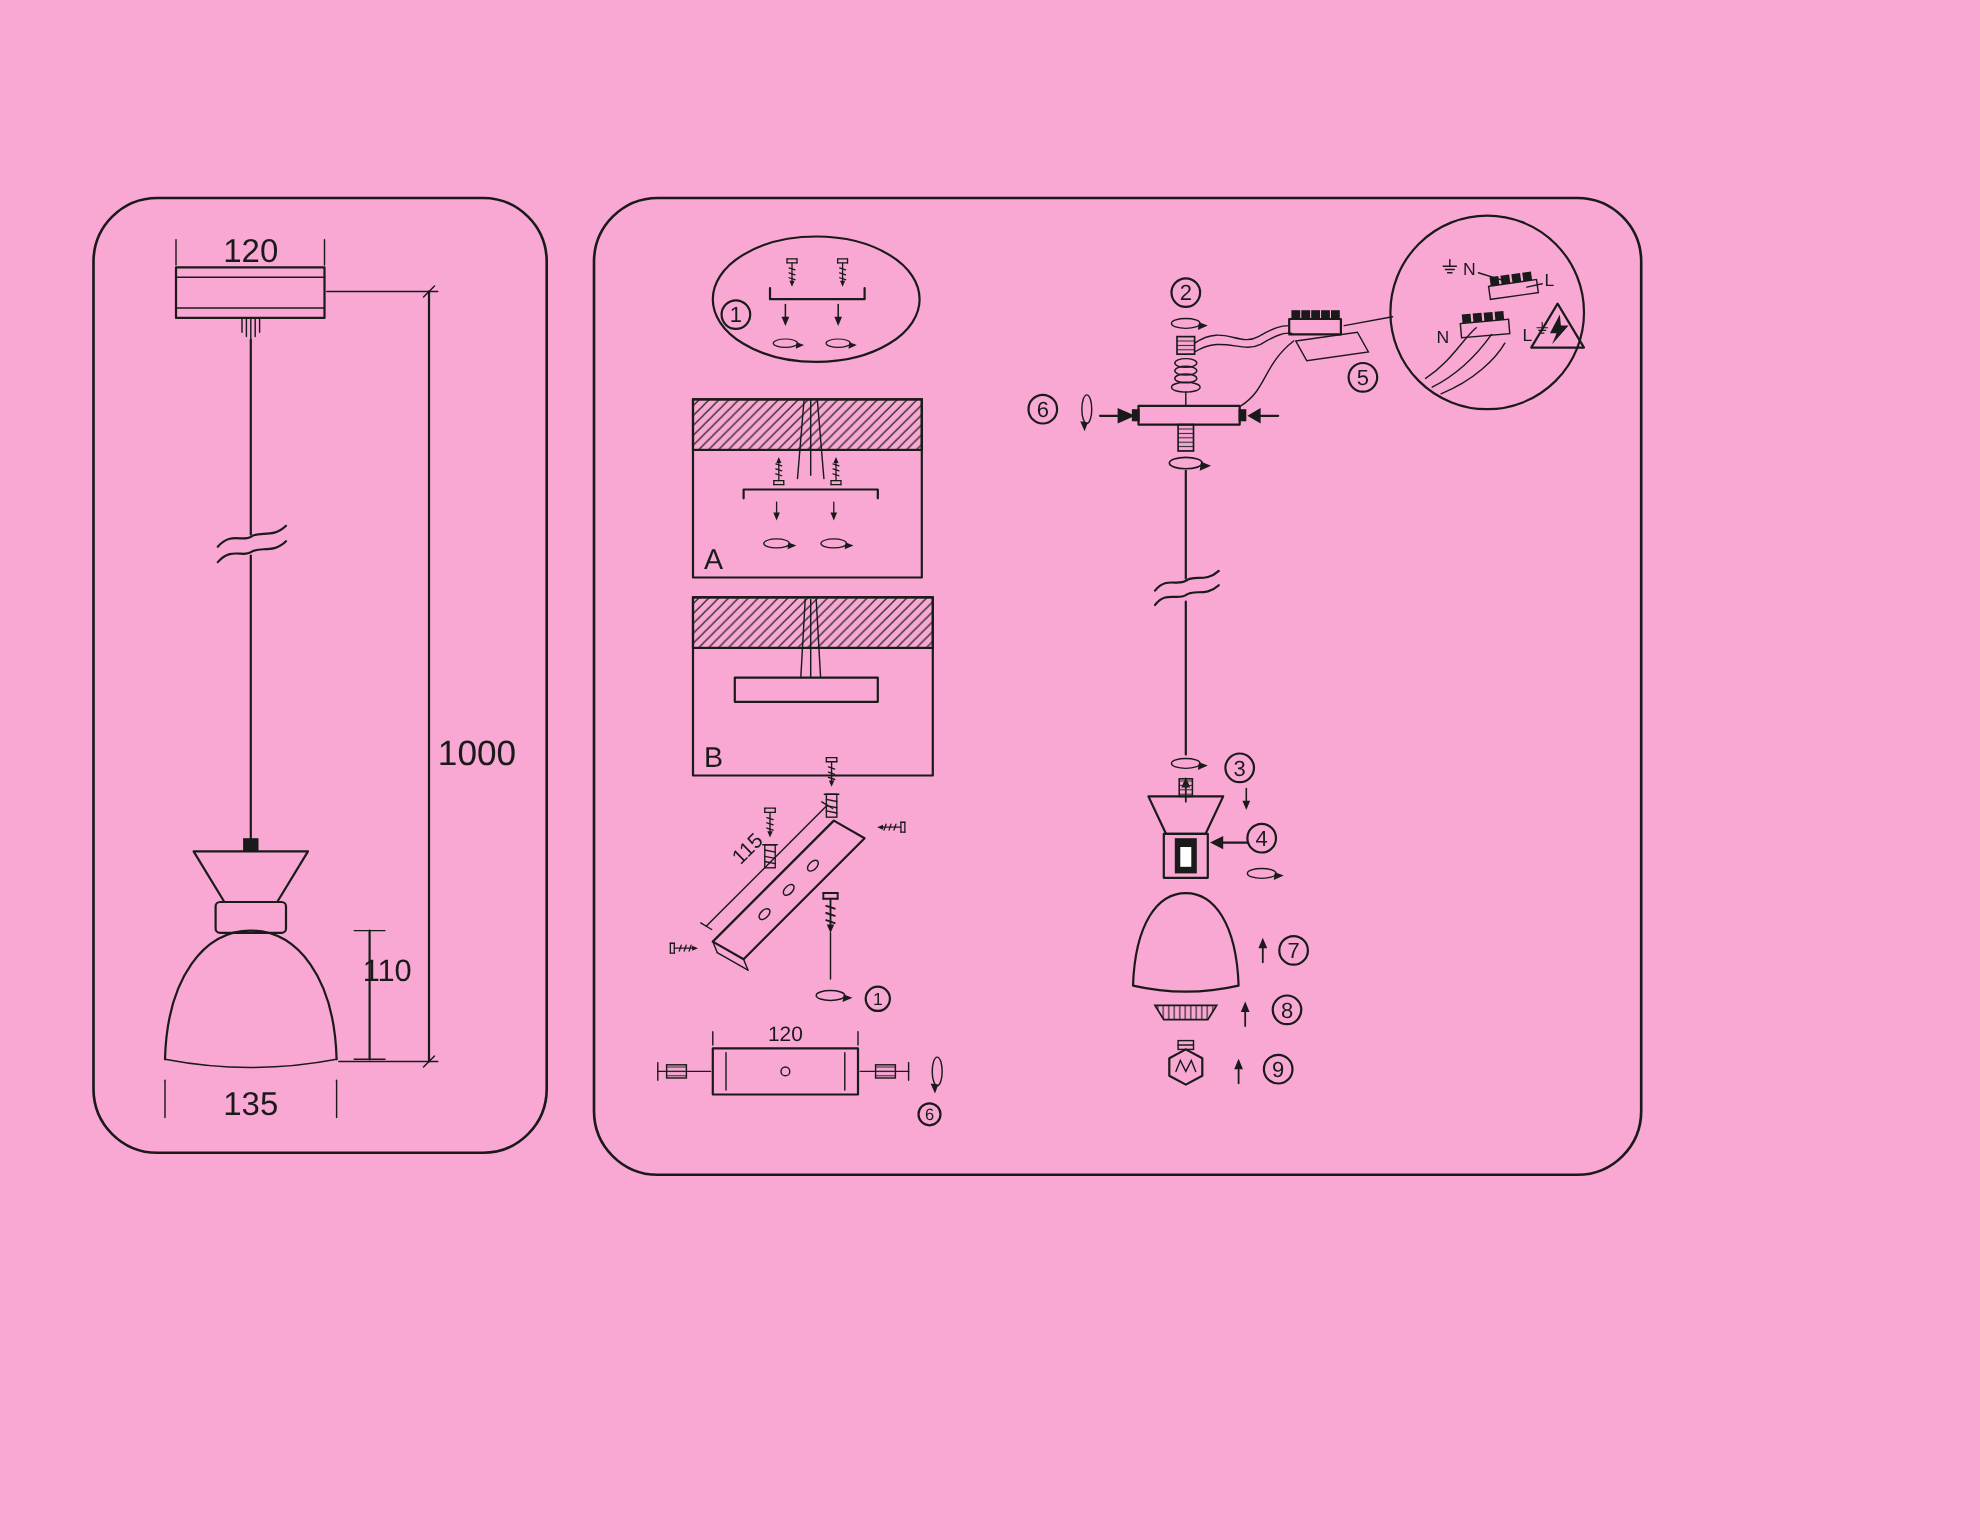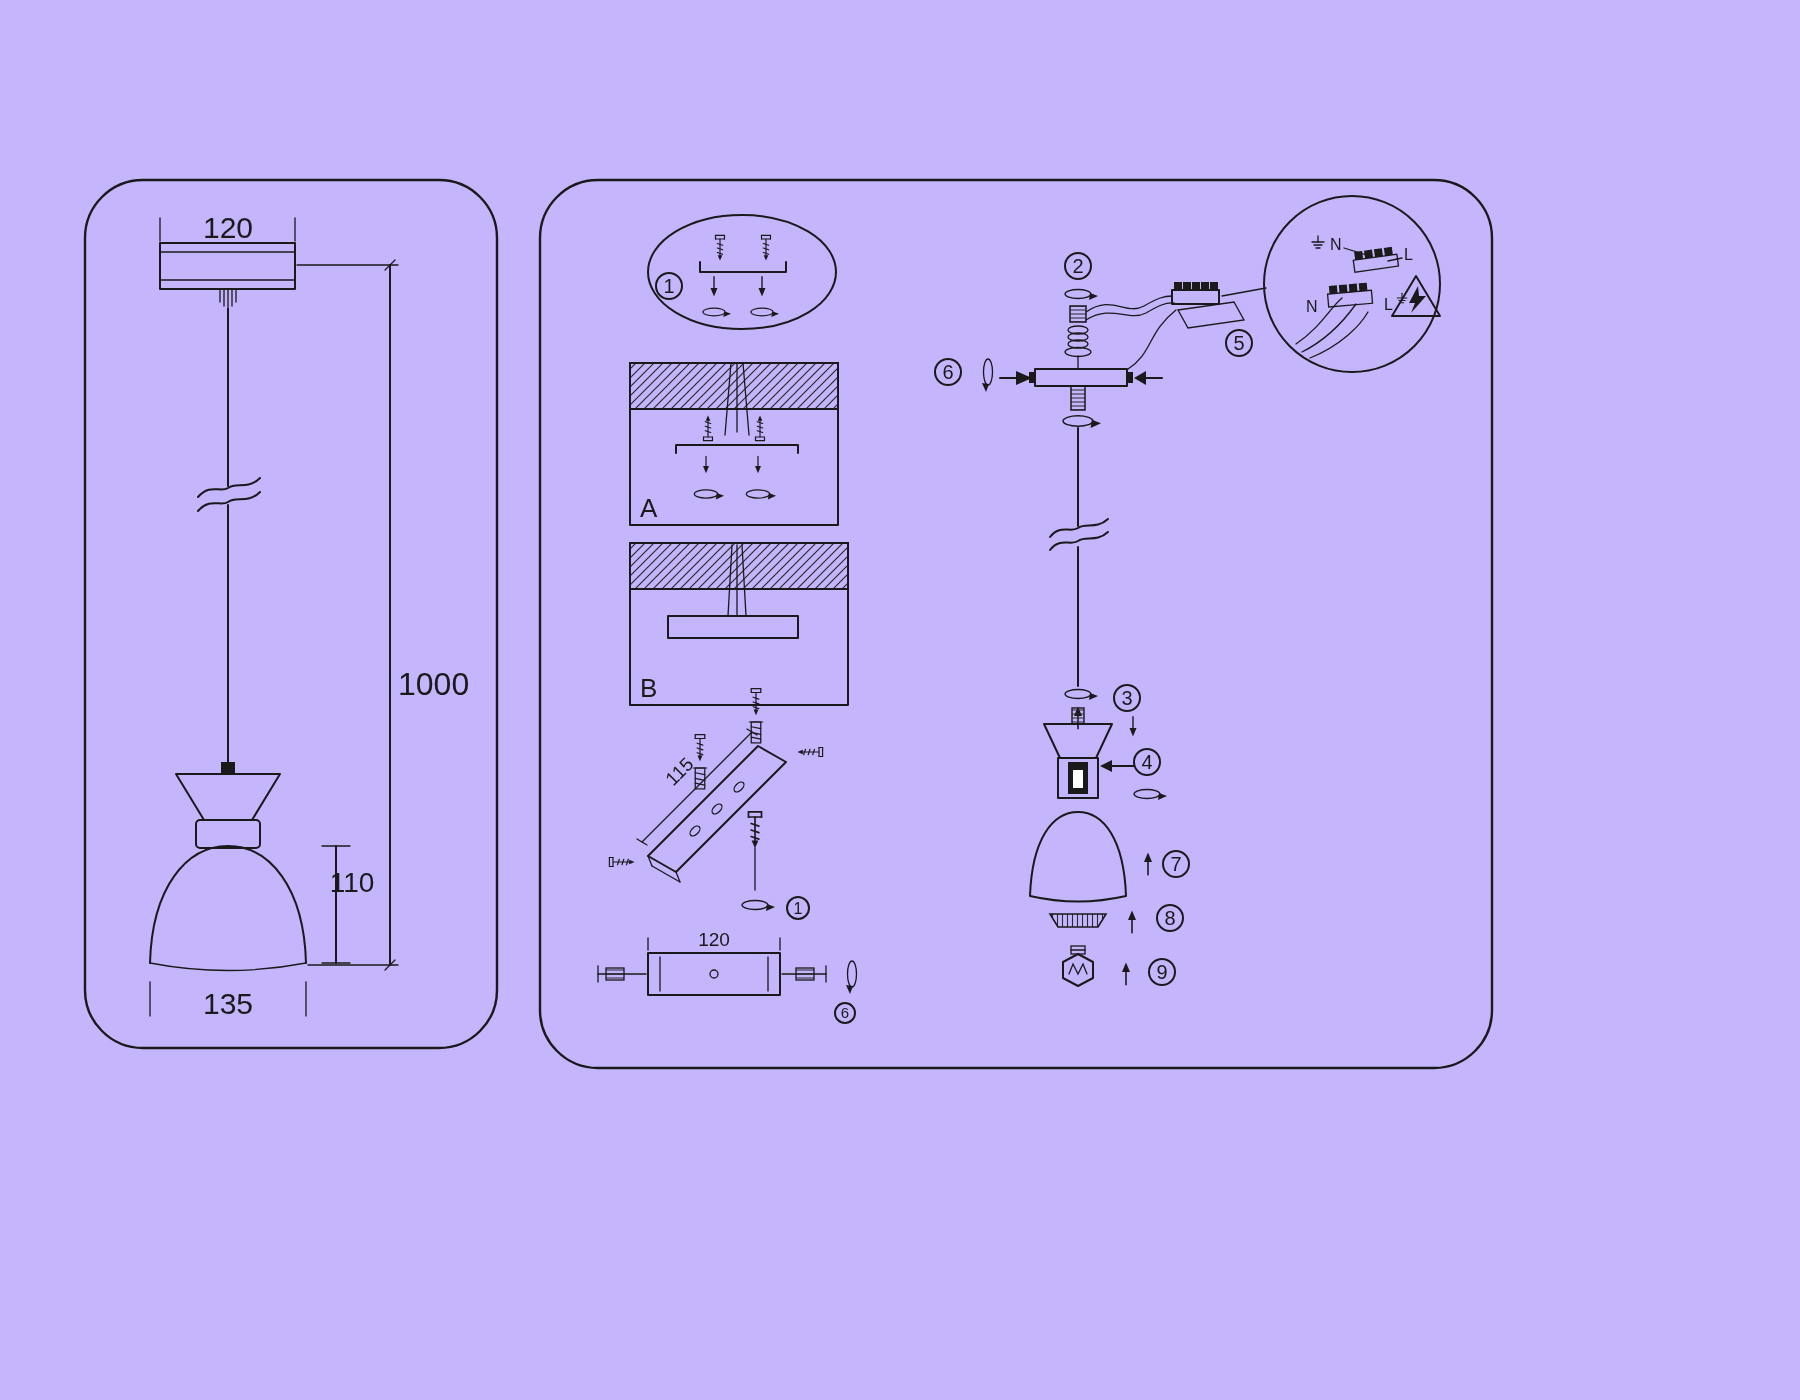--- a/index.html
+++ b/index.html
@@ -1,16 +1,16 @@
 <!DOCTYPE html>
 <html><head>
 <meta charset="utf-8">
 <style>
   html,body{margin:0;padding:0;background:#ffffff;}
-  #stage{position:relative;width:1800px;height:1400px;background:#c4b5fd;overflow:hidden;}
+  #stage{position:relative;width:1800px;height:1400px;background:#f9a8d4;overflow:hidden;}
   svg{display:block;}
   .ln{stroke:#1a1a1a;fill:none;stroke-width:2;stroke-linecap:round;stroke-linejoin:round;}
   .thin{stroke:#1a1a1a;fill:none;stroke-width:1.3;stroke-linecap:round;}
   .panel{stroke:#1a1a1a;fill:none;stroke-width:2.4;}
   .blk{fill:#1a1a1a;stroke:none;}
   .wht{fill:#ffffff;stroke:none;}
   .txt{fill:#1a1a1a;stroke:none;font-family:"Liberation Sans",sans-serif;}
   .t32{font-size:32px;} .t30{font-size:30px;} .t28{font-size:28px;}
   .t26{font-size:26px;} .t20{font-size:20px;} .t19{font-size:19px;}
   .t16{font-size:16px;} .t15{font-size:15px;}

